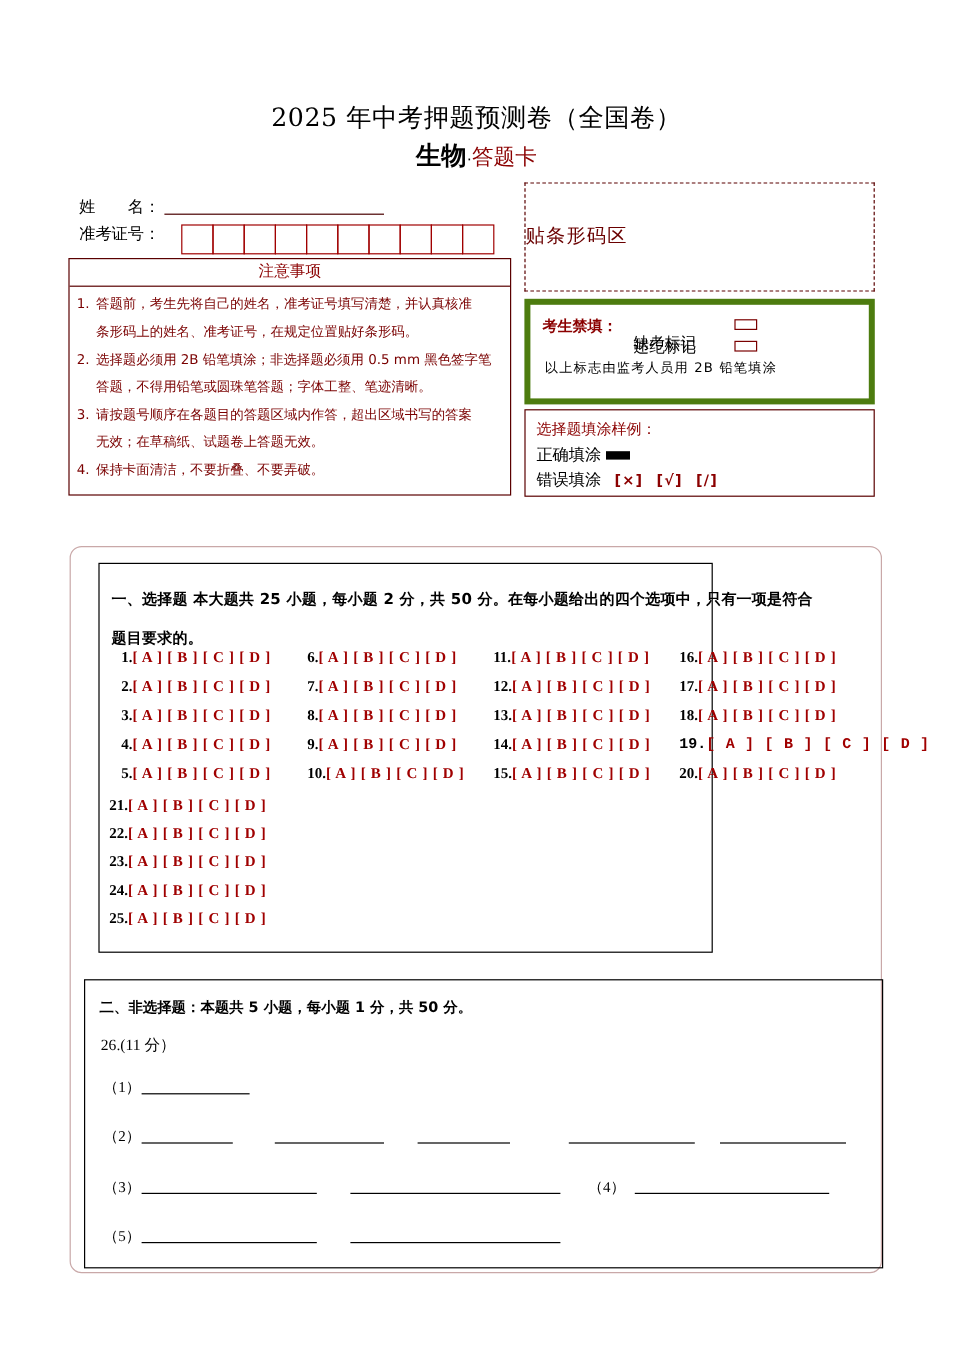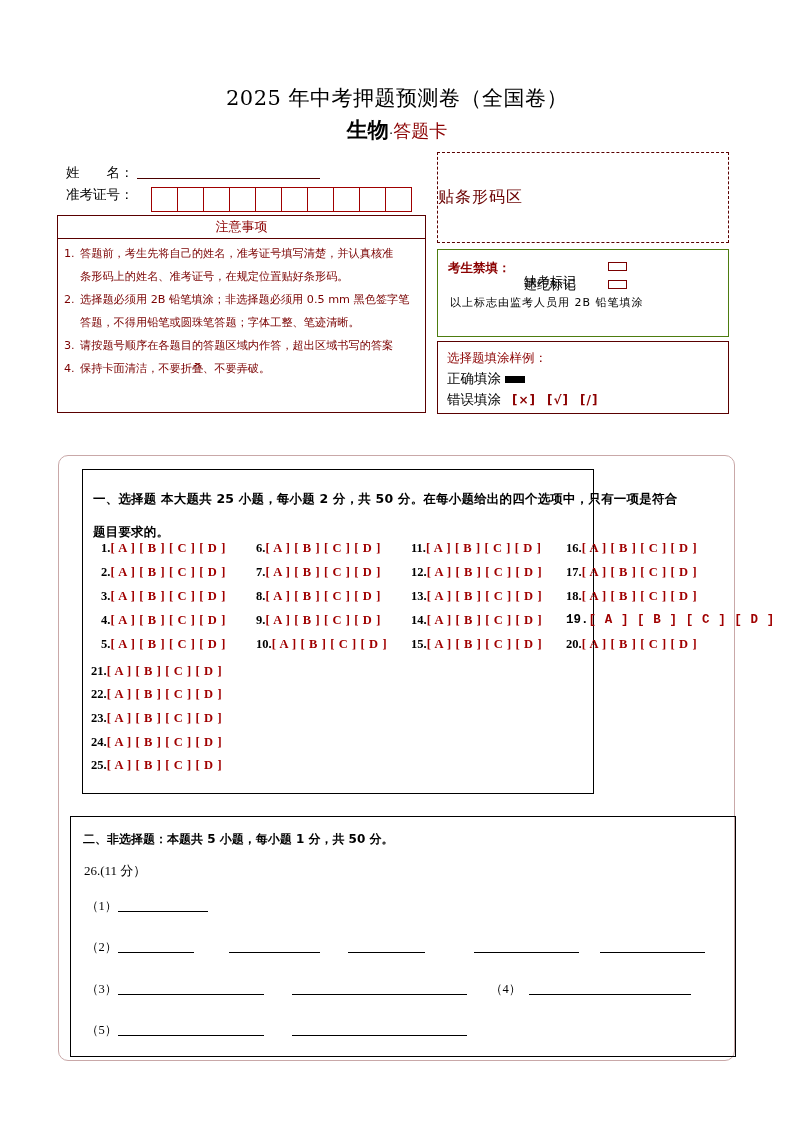--- a/index.html
+++ b/index.html
@@ -19,21 +19,21 @@
 
   .notice { left: 57px; top: 215px; width: 369px; height: 198px; border: 1px solid #5a0000; box-sizing: border-box; }
   .notice-head { height: 22px; border-bottom: 1px solid #5a0000; text-align: center; color: #8b0000; font-size: 13px; line-height: 22px; font-family: "DejaVu Sans", sans-serif; }
   .notice-body { padding: 3px 6px 0 6px; font-family: "DejaVu Sans", sans-serif; font-size: 11.2px; color: #7a0000; line-height: 23px; }
   .notice-item { display: flex; }
   .notice-num { width: 16px; flex: none; }
   .notice-text { flex: 1; }
 
   .barcode { left: 437px; top: 152px; width: 292px; height: 91px; border: 1px dashed #5a0000; box-sizing: border-box;
              display: flex; align-items: center; color: #6a0000; font-size: 16px; font-family: "DejaVu Sans", sans-serif; letter-spacing: 1px; }
-  .forbid { left: 437px; top: 249px; width: 292px; height: 88px; border: 1px solid #4d7c0f; box-sizing: border-box; font-family: "DejaVu Sans", sans-serif; }
+  .forbid { left: 437px; top: 249px; width: 292px; height: 88px; border: 5px solid #4d7c0f; box-sizing: border-box; font-family: "DejaVu Sans", sans-serif; }
   .forbid-label { left: 10px; top: 10px; font-size: 12.5px; color: #8b0000; font-weight: bold; }
   .mark-label { font-size: 13px; }
   .mark-box { width: 17px; height: 7px; border: 1px solid #7a0000; }
   .forbid-note { left: 12px; top: 45px; font-size: 11px; letter-spacing: 1px; }
   .sample { left: 437px; top: 341px; width: 292px; height: 73px; border: 1px solid #5a0000; box-sizing: border-box; font-family: "DejaVu Sans", sans-serif; }
   .sample-title { left: 9px; top: 8px; color: #8b0000; font-size: 12.5px; }
   .sample-row { left: 9px; font-size: 13.5px; display: flex; align-items: center; }
   .filled { display: inline-block; width: 20px; height: 7px; background: #000; margin-left: 4px; }
   .wrong { color: #8b0000; font-weight: bold; font-size: 12px; margin-left: 11px; letter-spacing: 1px; }
 
@@ -87,20 +87,21 @@
       <span class="notice-num">2.</span>
       <div class="notice-text">
           <div>选择题必须用 2B 铅笔填涂；非选择题必须用 0.5 mm 黑色签字笔</div>
           <div>答题，不得用铅笔或圆珠笔答题；字体工整、笔迹清晰。</div>
         </div>
     </div>
     <div class="notice-item">
       <span class="notice-num">3.</span>
       <div class="notice-text">
           <div>请按题号顺序在各题目的答题区域内作答，超出区域书写的答案</div>
+          <div>无效；在草稿纸、试题卷上答题无效。</div>
         </div>
     </div>
     <div class="notice-item">
       <span class="notice-num">4.</span>
       <div class="notice-text">
           <div>保持卡面清洁，不要折叠、不要弄破。</div>
         </div>
     </div>
   </div>
 </div>

